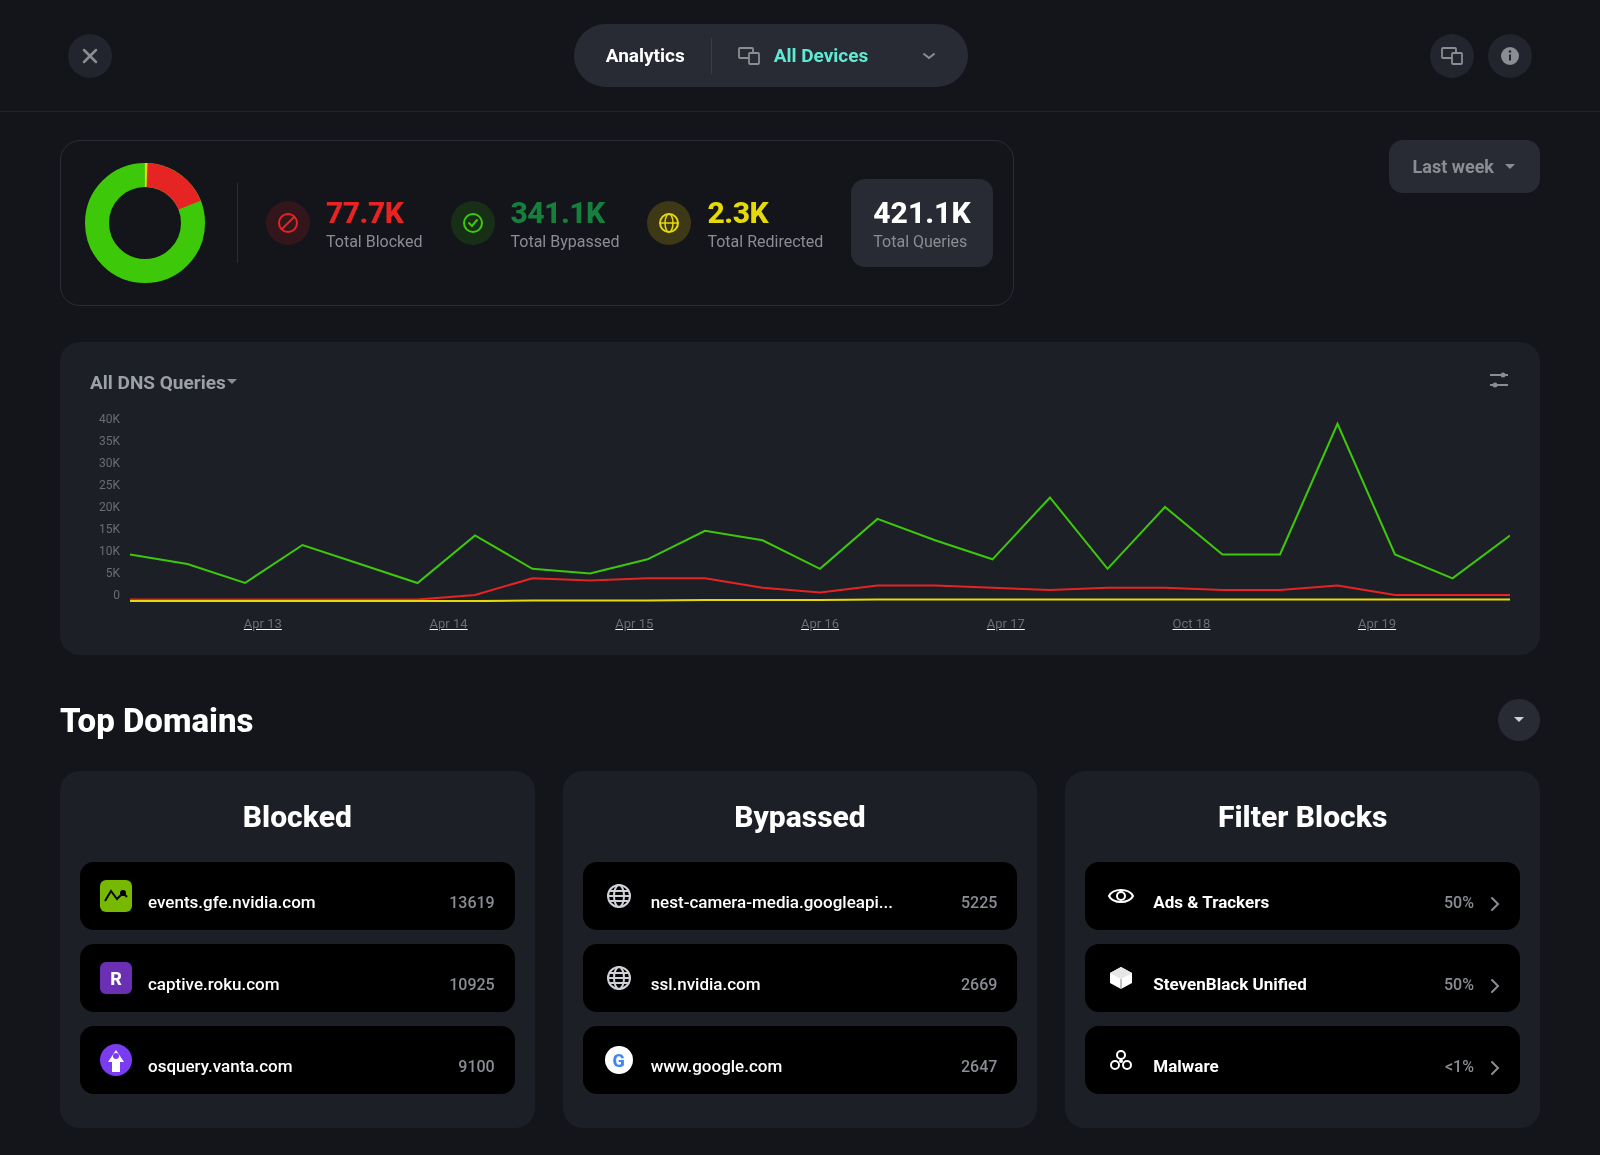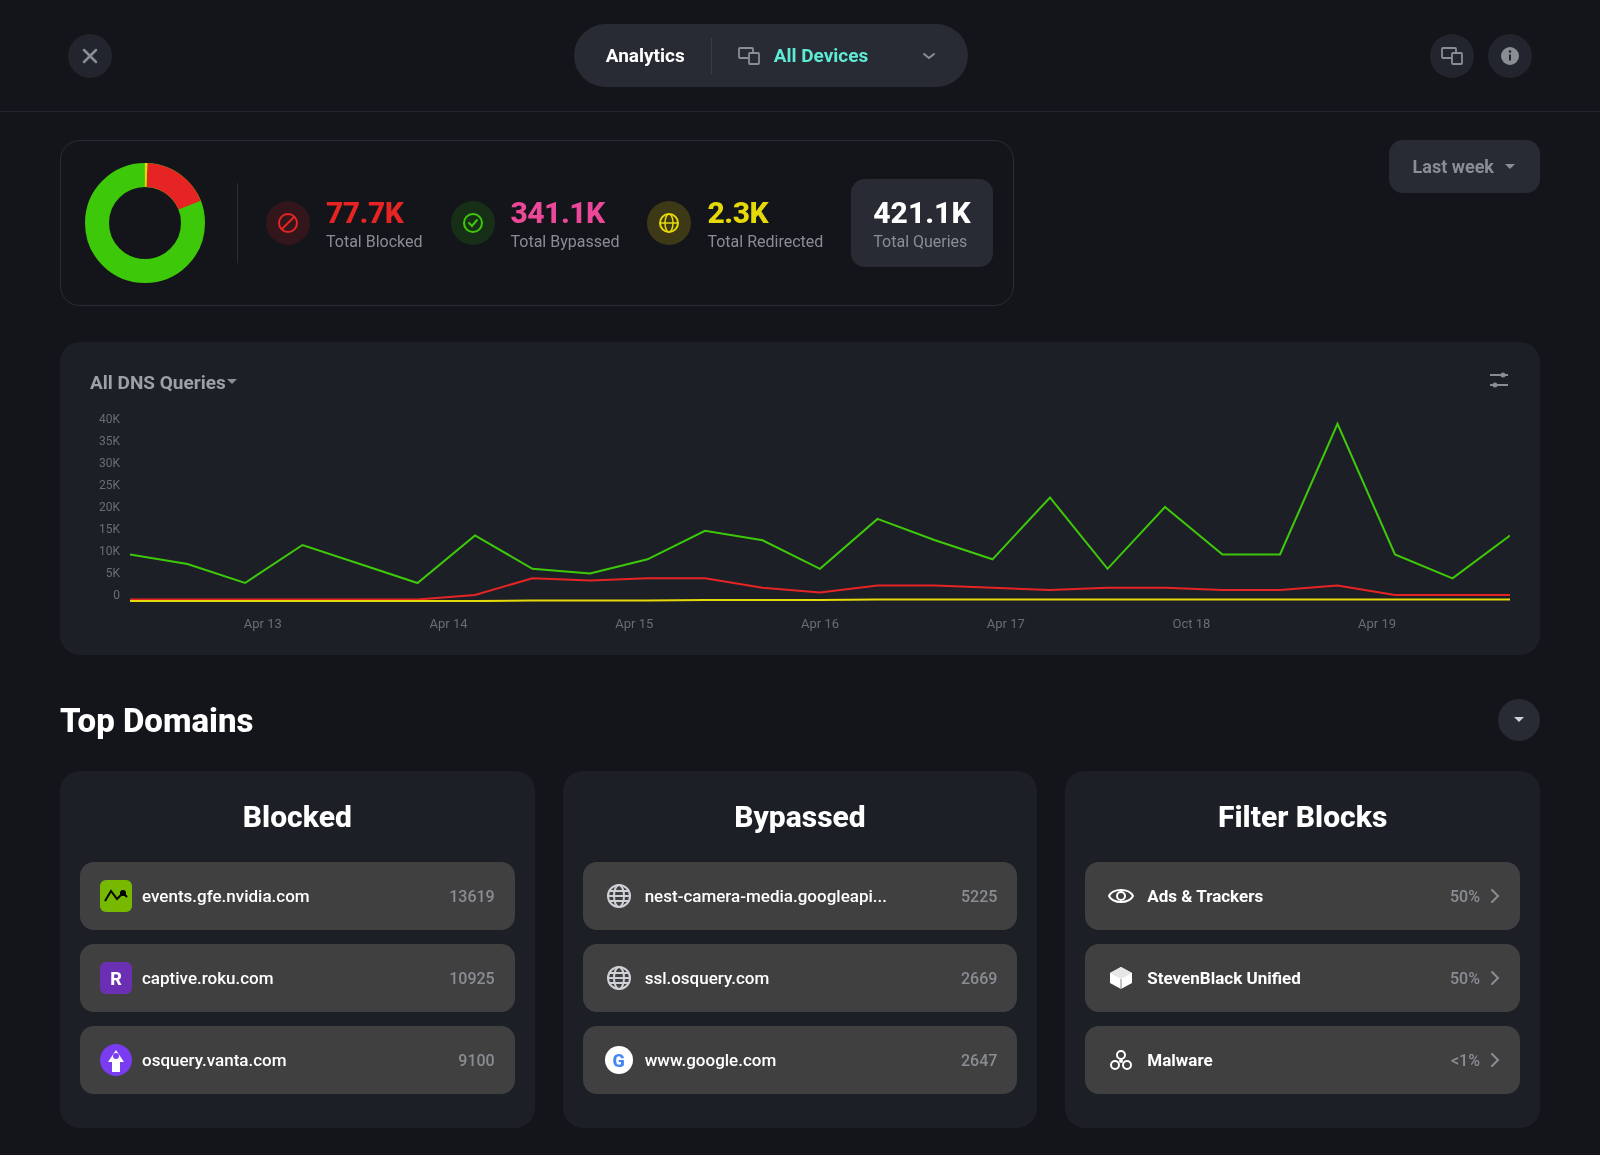--- a/index.html
+++ b/index.html
@@ -79,21 +79,21 @@
 .stat-icon {
   width: 44px; height: 44px; border-radius: 50%;
   display: flex; align-items: center; justify-content: center;
 }
 .stat-icon.red { background: rgba(230,36,36,0.15); }
 .stat-icon.green { background: rgba(54,200,10,0.15); }
 .stat-icon.yellow { background: rgba(230,200,10,0.2); }
 .stat-text .value { font-size: 30px; font-weight: 800; letter-spacing: -0.5px; }
 .stat-text .label { color: #8a8d94; font-size: 16px; margin-top: 2px; }
 .value.red { color: #e62424; }
-.value.green { color: #ec4899; }
+.value.green { color: #15803d; }
 .value.yellow { color: #e6d90a; }
 .total-queries {
   background: #282b33;
   border-radius: 14px;
   padding: 16px 22px;
 }
 .total-queries .value { font-size: 30px; font-weight: 800; }
 .total-queries .label { color: #8a8d94; font-size: 16px; margin-top: 2px; }
 .range-btn {
   margin-left: auto;
@@ -119,21 +119,21 @@
   color: #9ca0a7; font-weight: 700; font-size: 19px;
   cursor: pointer;
 }
 .chart-settings { cursor: pointer; color: #8a8d94; }
 .chart-area { display: flex; gap: 10px; }
 .y-axis {
   display: flex; flex-direction: column; justify-content: space-between;
   height: 190px; text-align: right; color: #6a6d74; font-size: 12px;
   min-width: 30px;
 }
-.plot-area { flex: 1; position: relative; }
+.plot-area { flex: 1; position: relative; text-decoration: underline; }
 .plot-svg { width: 100%; height: 190px; display: block; }
 .x-axis {
   display: flex; justify-content: space-around;
   color: #6a6d74; font-size: 13px; margin-top: 14px;
   padding: 0 40px;
 }
 .section-header {
   display: flex; align-items: center; justify-content: space-between;
   margin-top: 44px;
 }
@@ -155,26 +155,26 @@
   border-radius: 20px;
   padding: 28px 20px 20px;
 }
 .domain-card-title {
   text-align: center;
   font-weight: 800;
   font-size: 30px;
   margin-bottom: 28px;
 }
 .domain-row {
-  background: #404040;
+  background: #000000;
   border-radius: 14px;
   padding: 18px 20px;
   display: flex;
-  align-items: center;
-  gap: 10px;
+  align-items: flex-end;
+  gap: 16px;
   margin-bottom: 14px;
 }
 .domain-icon {
   width: 32px; height: 32px; border-radius: 6px;
   display: flex; align-items: center; justify-content: center;
   font-weight: 800; font-size: 18px;
   flex-shrink: 0;
 }
 .domain-name {
   flex: 1; font-size: 17px; font-weight: 500;
@@ -396,21 +396,21 @@
           <div class="domain-row">
             <div class="domain-icon" style="background:transparent">
               <svg width="28" height="28" viewBox="0 0 28 28">
                 <circle cx="14" cy="14" r="11" stroke="#cfd1d6" stroke-width="2" fill="none"></circle>
                 <ellipse cx="14" cy="14" rx="5" ry="11" stroke="#cfd1d6" stroke-width="2" fill="none"></ellipse>
                 <line x1="3" y1="14" x2="25" y2="14" stroke="#cfd1d6" stroke-width="2"></line>
                 <line x1="4" y1="9" x2="24" y2="9" stroke="#cfd1d6" stroke-width="2"></line>
                 <line x1="4" y1="19" x2="24" y2="19" stroke="#cfd1d6" stroke-width="2"></line>
               </svg>
             </div>
-            <div class="domain-name">ssl.osquery.com</div>
+            <div class="domain-name">ssl.nvidia.com</div>
             <div class="domain-count">2669</div>
           </div>
           <div class="domain-row">
             <div class="domain-icon" style="background:transparent">
               <div style="width:28px;height:28px;border-radius:50%;background:#fff;display:flex;align-items:center;justify-content:center;font-weight:800;font-size:18px">
                 <span style="color:#4285f4">G</span>
               </div>
             </div>
             <div class="domain-name">www.google.com</div>
             <div class="domain-count">2647</div>

